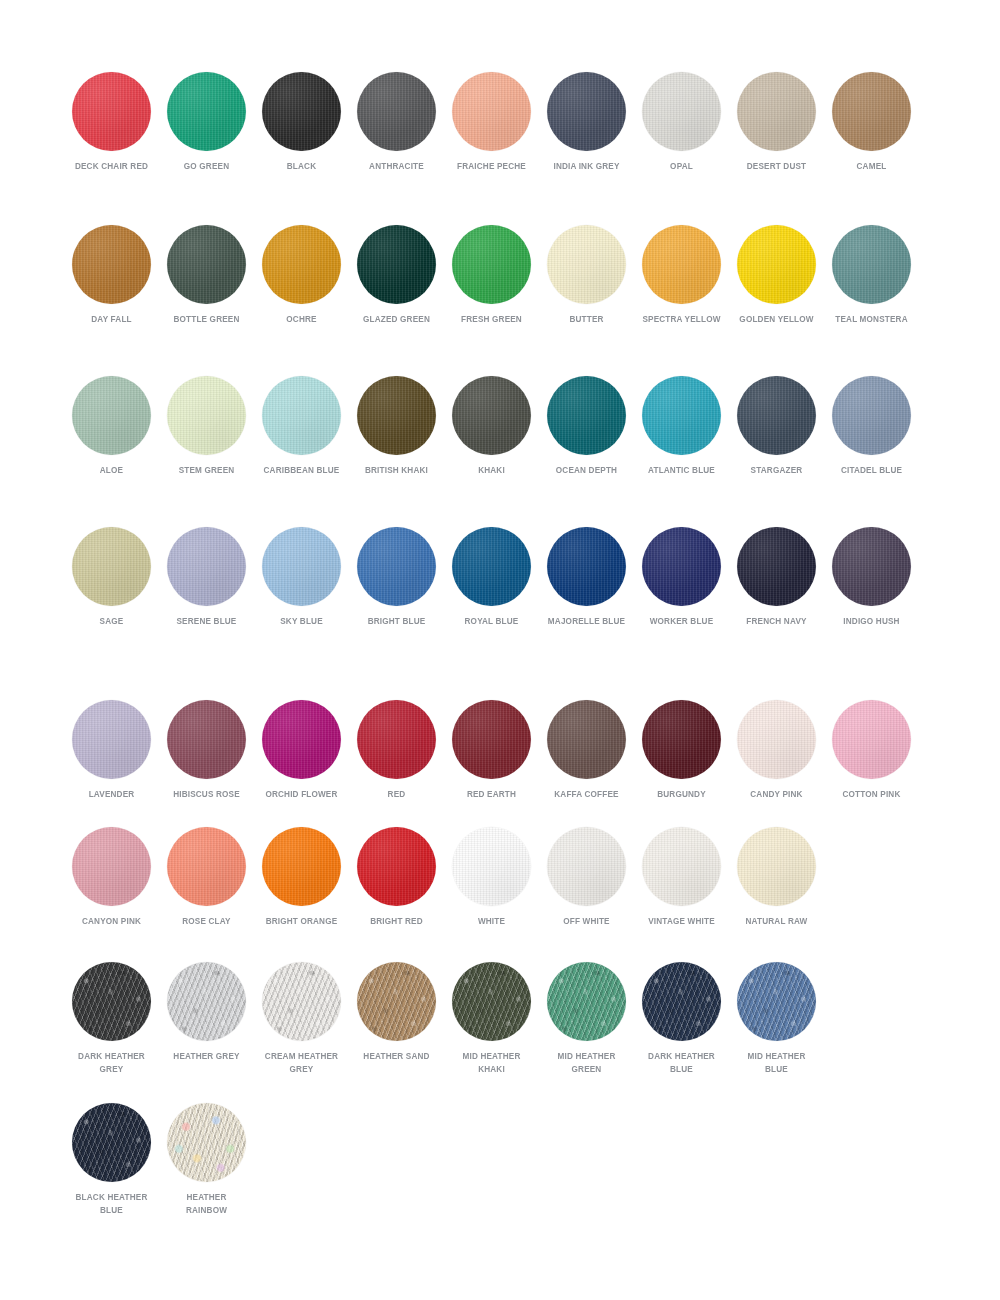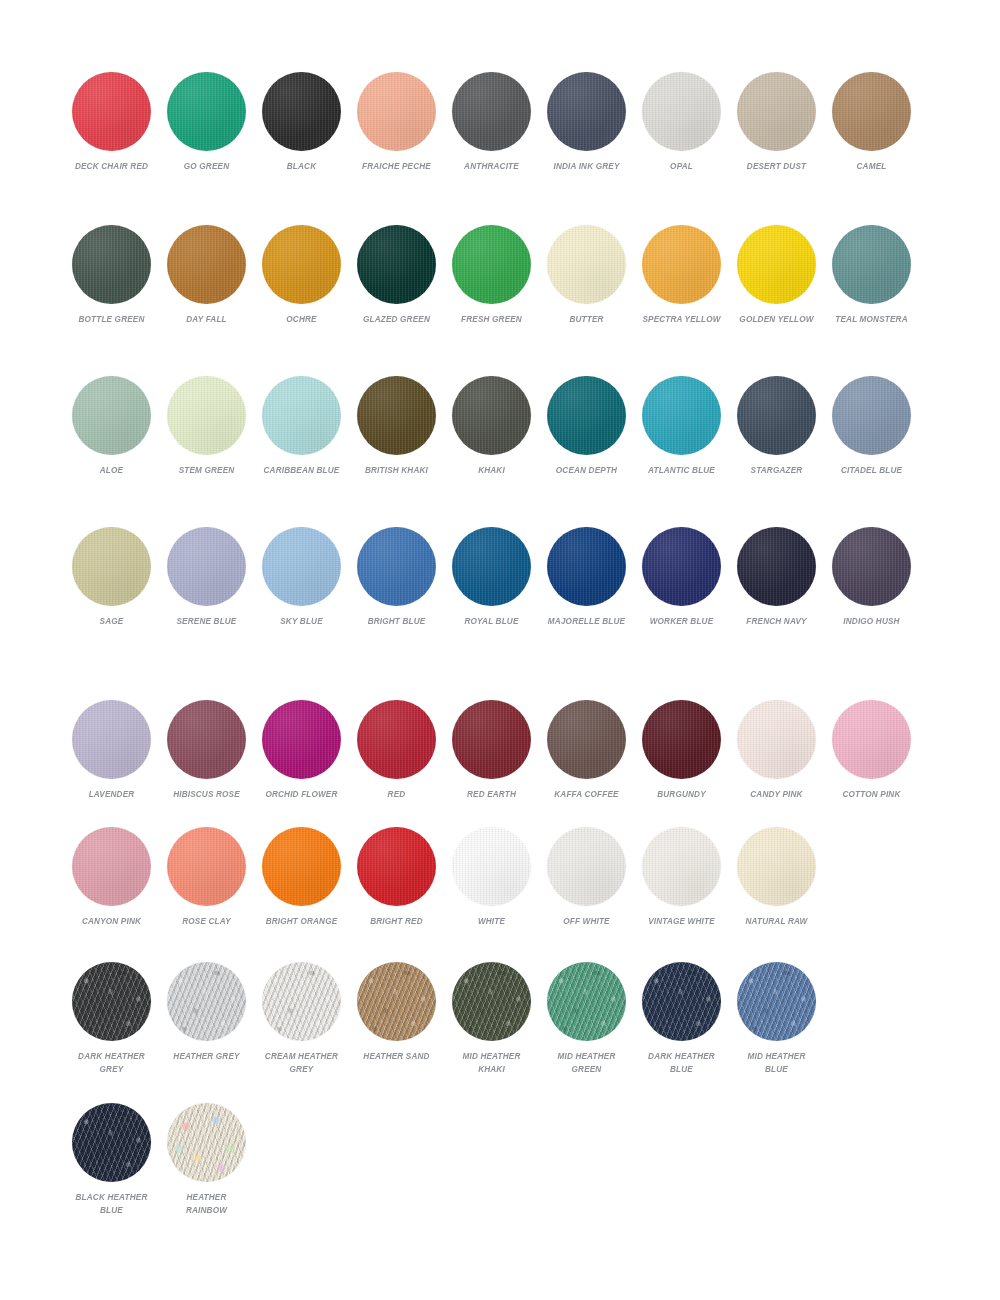--- a/index.html
+++ b/index.html
@@ -23,21 +23,20 @@
 
   .row {
     position: absolute;
     left: 0;
     width: 1000px;
     display: flex;
     flex-direction: row;
     align-items: flex-start;
     padding-left: 64px;
     box-sizing: border-box;
-    font-style: italic;
   }
 
   .swatch-cell {
     width: 95px;
     flex: 0 0 95px;
     display: flex;
     flex-direction: column;
     align-items: center;
   }
 
@@ -171,32 +170,32 @@
         <div class="label" style="color: rgb(141, 145, 151);">GO GREEN</div>
       </div>
       <div class="swatch-cell">
         <div class="disc-wrap">
           <div class="disc" style="background: rgb(43, 43, 43);"></div>
         </div>
         <div class="label" style="color: rgb(141, 145, 151);">BLACK</div>
       </div>
       <div class="swatch-cell">
         <div class="disc-wrap">
+          <div class="disc" style="background: rgb(86, 87, 89);"></div>
+        </div>
+        <div class="label" style="color: rgb(141, 145, 151);">ANTHRACITE</div>
+      </div>
+      <div class="swatch-cell">
+        <div class="disc-wrap">
           <div class="disc" style="background: rgb(246, 174, 146);"></div>
         </div>
         <div class="label" style="color: rgb(141, 145, 151);">FRAICHE PECHE</div>
       </div>
       <div class="swatch-cell">
         <div class="disc-wrap">
-          <div class="disc" style="background: rgb(86, 87, 89);"></div>
-        </div>
-        <div class="label" style="color: rgb(141, 145, 151);">ANTHRACITE</div>
-      </div>
-      <div class="swatch-cell">
-        <div class="disc-wrap">
           <div class="disc" style="background: rgb(71, 79, 98);"></div>
         </div>
         <div class="label" style="color: rgb(141, 145, 151);">INDIA INK GREY</div>
       </div>
       <div class="swatch-cell">
         <div class="disc-wrap">
           <div class="disc" style="background: rgb(222, 221, 216);"></div>
         </div>
         <div class="label" style="color: rgb(141, 145, 151);">OPAL</div>
       </div>
@@ -209,29 +208,29 @@
       <div class="swatch-cell">
         <div class="disc-wrap">
           <div class="disc" style="background: rgb(174, 136, 98);"></div>
         </div>
         <div class="label" style="color: rgb(141, 145, 151);">CAMEL</div>
       </div>
     </div>
     <div class="row" style="top: 225px;">
       <div class="swatch-cell">
         <div class="disc-wrap">
+          <div class="disc" style="background: rgb(181, 119, 48);"></div>
+        </div>
+        <div class="label" style="color: rgb(141, 145, 151);">DAY FALL</div>
+      </div>
+      <div class="swatch-cell">
+        <div class="disc-wrap">
           <div class="disc" style="background: rgb(68, 86, 77);"></div>
         </div>
         <div class="label" style="color: rgb(141, 145, 151);">BOTTLE GREEN</div>
-      </div>
-      <div class="swatch-cell">
-        <div class="disc-wrap">
-          <div class="disc" style="background: rgb(181, 119, 48);"></div>
-        </div>
-        <div class="label" style="color: rgb(141, 145, 151);">DAY FALL</div>
       </div>
       <div class="swatch-cell">
         <div class="disc-wrap">
           <div class="disc" style="background: rgb(215, 148, 23);"></div>
         </div>
         <div class="label" style="color: rgb(141, 145, 151);">OCHRE</div>
       </div>
       <div class="swatch-cell">
         <div class="disc-wrap">
           <div class="disc" style="background: rgb(6, 53, 47);"></div>

